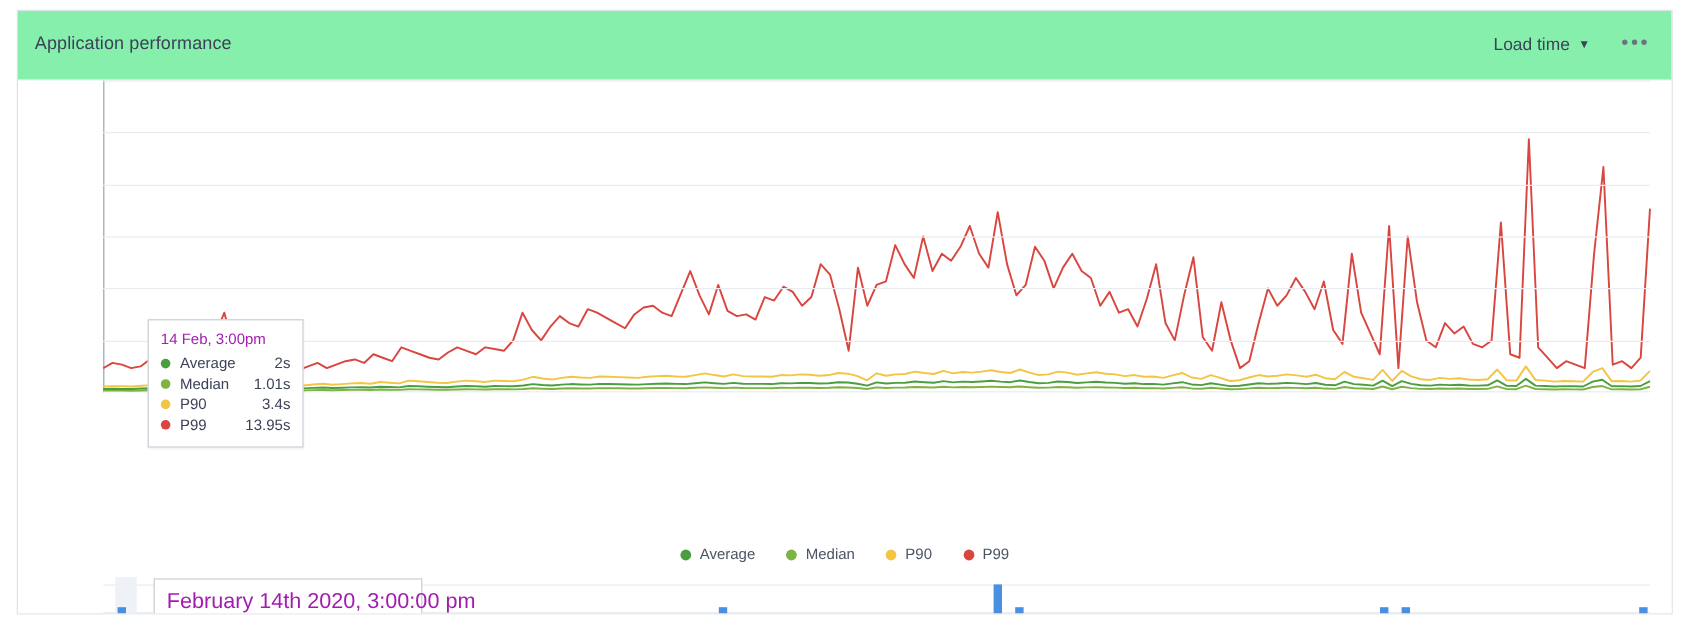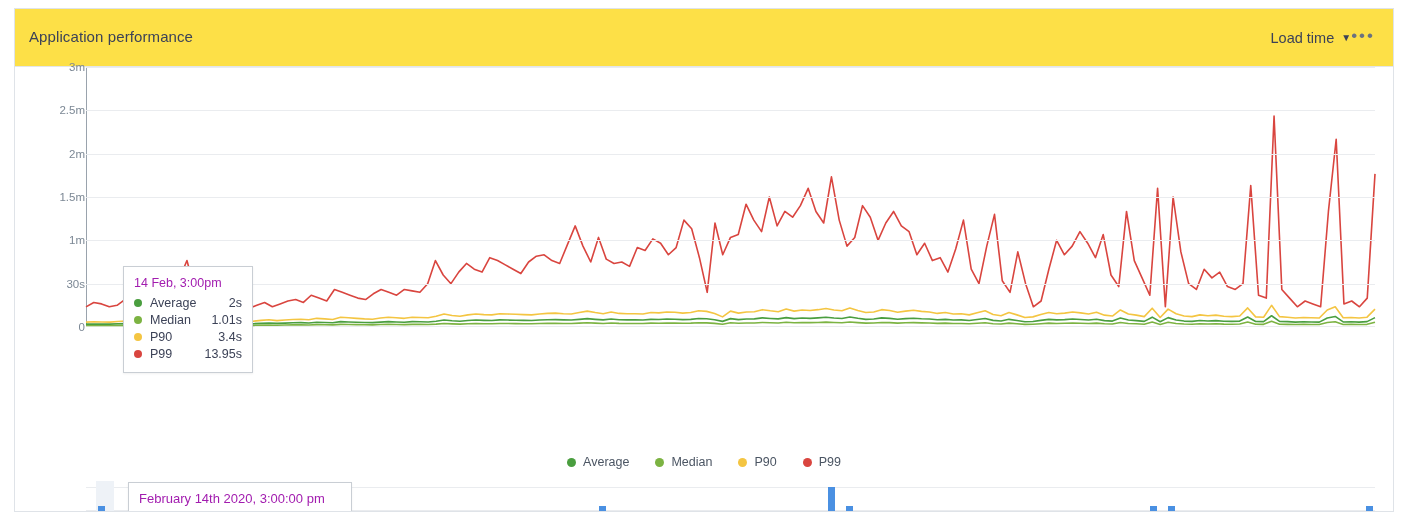--- a/index.html
+++ b/index.html
@@ -13,31 +13,31 @@
     position:absolute; left:14px; top:8px;
     width:1380px; height:504px;
     background:#ffffff;
     border:1px solid #dfe3e8;
     box-sizing:border-box;
     overflow:hidden;
   }
   .card-header{
     position:relative;
     height:58px;
-    background:#fde047;
+    background:#86efac;
     border-bottom:1px solid #e3e6e9;
     box-sizing:border-box;
   }
   .card-title{
     position:absolute; left:14px; top:19px;
     font-size:15px; color:#3c4257; letter-spacing:.1px;
   }
   .header-right{
     position:absolute; right:18px; top:0; height:58px;
-    display:flex; align-items:center; 
+    display:flex; align-items:center; gap:26px;
   }
   .metric-select{
     display:flex; align-items:center; gap:7px;
     font-size:14.5px; color:#3c4257; cursor:pointer;
   }
   .caret{ font-size:10px; color:#3c4257; line-height:1; }
   .kebab{
     letter-spacing:2px; font-size:17px; color:#6b7280;
     cursor:pointer; line-height:1; padding-bottom:5px;
   }
@@ -114,50 +114,41 @@
   .deploy-bar{
     position:absolute; bottom:0; width:7px; background:#4a90e2;
   }
   .deploy-hover-col{
     position:absolute; top:-6px; bottom:-6px; width:18px;
     background:#eef2f7;
   }
   #deploy-tooltip{
     left:113px; top:415px; width:224px; padding:8px 10px 7px 10px;
   }
-  #deploy-tooltip .tooltip-title{ margin-bottom:8px; font-size:13px; }
+  #deploy-tooltip .tooltip-title{ margin-bottom:8px; font-size:18px; }
 </style>
 </head>
 <body>
 
 <div class="card">
 
   <div class="card-header">
     <div class="card-title">Application performance</div>
     <div class="header-right">
       <div class="metric-select">
         <span>Load time</span>
         <span class="caret">▼</span>
       </div>
       <div class="kebab">•••</div>
     </div>
   </div>
 
   <div class="chart-body">
 
     <div class="plot-wrap">
-      <div class="ytick-holder" id="yticks">
-          <div class="yaxis-label" style="top: 0px;">3m</div>
-          <div class="yaxis-label" style="top: 43.3333px;">2.5m</div>
-          <div class="yaxis-label" style="top: 86.6667px;">2m</div>
-          <div class="yaxis-label" style="top: 130px;">1.5m</div>
-          <div class="yaxis-label" style="top: 173.333px;">1m</div>
-          <div class="yaxis-label" style="top: 216.667px;">30s</div>
-          <div class="yaxis-label" style="top: 260px;">0</div>
-        </div>
 
       <div class="plot" id="plot">
         <div class="axis-vline"></div>
         <div class="axis-baseline"></div>
         <svg class="series-svg" id="series-svg" viewBox="0 0 1000 260" preserveAspectRatio="none">
             <polyline points="0.00,258.54 6.17,258.48 12.35,258.53 18.52,258.56 24.69,258.41 30.86,258.27 37.04,258.34 43.21,258.41 49.38,258.27 55.56,257.91 61.73,257.98 67.90,258.12 74.07,257.47 80.25,257.26 86.42,257.69 92.59,258.19 98.77,258.27 104.94,258.12 111.11,258.19 117.28,258.27 123.46,258.19 129.63,258.34 135.80,258.12 141.98,257.98 148.15,258.19 154.32,258.05 160.49,257.91 166.67,257.83 172.84,257.98 179.01,257.62 185.19,257.76 191.36,257.91 197.53,257.33 203.70,257.47 209.88,257.62 216.05,257.76 222.22,257.83 228.40,257.54 234.57,257.33 240.74,257.47 246.91,257.62 253.09,257.33 259.26,257.40 265.43,257.47 271.60,257.11 277.78,256.53 283.95,256.89 290.12,257.11 296.30,256.75 302.47,256.53 308.64,256.68 314.81,256.75 320.99,256.46 327.16,256.53 333.33,256.61 339.51,256.68 345.68,256.75 351.85,256.53 358.02,256.39 364.20,256.32 370.37,256.46 376.54,256.53 382.72,256.17 388.89,255.81 395.06,256.17 401.23,256.46 407.41,256.03 413.58,256.39 419.75,256.46 425.93,256.46 432.10,256.53 438.27,256.17 444.44,256.24 450.62,256.03 456.79,256.10 462.96,256.32 469.14,256.17 475.31,255.74 481.48,255.88 487.65,256.39 493.83,257.18 500.00,255.81 506.17,256.32 512.35,256.03 518.52,255.96 524.69,255.45 530.86,255.74 537.04,255.96 543.21,255.31 549.38,255.81 555.56,255.52 561.73,255.67 567.90,255.45 574.07,255.16 580.25,255.52 586.42,255.74 592.59,255.02 598.77,255.67 604.94,256.17 611.11,256.03 617.28,255.45 623.46,255.67 629.63,256.10 635.80,255.81 641.98,255.59 648.15,255.88 654.32,256.03 660.49,256.39 666.67,256.17 672.84,256.53 679.01,256.46 685.19,256.75 691.36,256.24 697.53,255.74 703.70,256.68 709.88,256.97 716.05,256.17 722.22,256.75 728.40,257.40 734.57,257.26 740.74,256.68 746.91,256.17 753.09,256.46 759.26,256.32 765.43,256.03 771.60,256.24 777.78,256.53 783.95,256.10 790.12,256.82 796.30,257.04 802.47,255.52 808.64,256.53 814.81,256.82 820.99,257.18 827.16,255.09 833.33,257.40 839.51,255.31 845.68,256.46 851.85,257.04 858.02,257.18 864.20,256.75 870.37,256.97 876.54,256.82 882.72,257.11 888.89,257.18 895.06,257.04 901.23,255.02 907.41,257.26 913.58,257.33 919.75,254.37 925.93,257.18 932.10,257.33 938.27,257.54 944.44,257.40 950.62,257.47 956.79,257.54 962.96,255.52 969.14,254.73 975.31,257.47 981.48,257.40 987.65,257.54 993.83,257.33 1000.00,255.31" fill="none" stroke="#7cb342" stroke-width="1.6" vector-effect="non-scaling-stroke" stroke-linejoin="round"></polyline>
             <polyline points="0.00,257.11 6.17,256.97 12.35,257.11 18.52,257.11 24.69,256.82 30.86,256.53 37.04,256.68 43.21,256.82 49.38,256.53 55.56,255.81 61.73,255.96 67.90,256.24 74.07,254.94 80.25,254.51 86.42,255.38 92.59,256.39 98.77,256.53 104.94,256.24 111.11,256.39 117.28,256.53 123.46,256.39 129.63,256.68 135.80,256.24 141.98,255.96 148.15,256.39 154.32,256.10 160.49,255.81 166.67,255.67 172.84,255.96 179.01,255.23 185.19,255.52 191.36,255.81 197.53,254.66 203.70,254.94 209.88,255.23 216.05,255.52 222.22,255.67 228.40,255.09 234.57,254.66 240.74,254.94 246.91,255.23 253.09,254.66 259.26,254.80 265.43,254.94 271.60,254.22 277.78,253.07 283.95,253.79 290.12,254.22 296.30,253.50 302.47,253.07 308.64,253.36 314.81,253.50 320.99,252.92 327.16,253.07 333.33,253.21 339.51,253.36 345.68,253.50 351.85,253.07 358.02,252.78 364.20,252.63 370.37,252.92 376.54,253.07 382.72,252.34 388.89,251.62 395.06,252.34 401.23,252.92 407.41,252.06 413.58,252.78 419.75,252.92 425.93,252.92 432.10,253.07 438.27,252.34 444.44,252.49 450.62,252.06 456.79,252.20 462.96,252.63 469.14,252.34 475.31,251.48 481.48,251.77 487.65,252.78 493.83,254.37 500.00,251.62 506.17,252.63 512.35,252.06 518.52,251.91 524.69,250.90 530.86,251.48 537.04,251.91 543.21,250.61 549.38,251.62 555.56,251.04 561.73,251.33 567.90,250.90 574.07,250.32 580.25,251.04 586.42,251.48 592.59,250.03 598.77,251.33 604.94,252.34 611.11,252.06 617.28,250.90 623.46,251.33 629.63,252.20 635.80,251.62 641.98,251.19 648.15,251.77 654.32,252.06 660.49,252.78 666.67,252.34 672.84,253.07 679.01,252.92 685.19,253.50 691.36,252.49 697.53,251.48 703.70,253.36 709.88,253.93 716.05,252.34 722.22,253.50 728.40,254.80 734.57,254.51 740.74,253.36 746.91,252.34 753.09,252.92 759.26,252.63 765.43,252.06 771.60,252.49 777.78,253.07 783.95,252.20 790.12,253.64 796.30,254.08 802.47,251.04 808.64,253.07 814.81,253.64 820.99,254.37 827.16,250.18 833.33,254.80 839.51,250.61 845.68,252.92 851.85,254.08 858.02,254.37 864.20,253.50 870.37,253.93 876.54,253.64 882.72,254.22 888.89,254.37 895.06,254.08 901.23,250.03 907.41,254.51 913.58,254.66 919.75,248.73 925.93,254.37 932.10,254.66 938.27,255.09 944.44,254.80 950.62,254.94 956.79,255.09 962.96,251.04 969.14,249.46 975.31,254.94 981.48,254.80 987.65,255.09 993.83,254.66 1000.00,250.61" fill="none" stroke="#4a9e3f" stroke-width="1.6" vector-effect="non-scaling-stroke" stroke-linejoin="round"></polyline>
             <polyline points="0.00,255.09 6.17,254.80 12.35,254.94 18.52,255.09 24.69,254.51 30.86,253.93 37.04,254.22 43.21,254.51 49.38,254.08 55.56,252.49 61.73,252.78 67.90,253.36 74.07,250.61 80.25,249.89 86.42,251.62 92.59,253.64 98.77,253.93 104.94,253.36 111.11,253.64 117.28,253.93 123.46,253.79 129.63,254.22 135.80,253.36 141.98,252.78 148.15,253.64 154.32,253.07 160.49,252.49 166.67,252.20 172.84,252.78 179.01,251.33 185.19,251.91 191.36,252.49 197.53,250.18 203.70,250.76 209.88,251.33 216.05,251.91 222.22,252.20 228.40,251.04 234.57,250.18 240.74,250.76 246.91,251.33 253.09,250.18 259.26,250.47 265.43,250.76 271.60,249.31 277.78,247.00 283.95,248.44 290.12,249.31 296.30,247.87 302.47,247.00 308.64,247.58 314.81,247.87 320.99,246.71 327.16,247.00 333.33,247.29 339.51,247.58 345.68,247.87 351.85,247.00 358.02,246.42 364.20,246.13 370.37,246.71 376.54,247.00 382.72,245.56 388.89,244.11 395.06,245.56 401.23,246.71 407.41,244.98 413.58,246.42 419.75,246.71 425.93,246.71 432.10,247.00 438.27,245.56 444.44,245.84 450.62,244.98 456.79,245.27 462.96,246.13 469.14,245.56 475.31,243.82 481.48,244.40 487.65,246.42 493.83,249.89 500.00,244.11 506.17,246.13 512.35,244.98 518.52,244.69 524.69,242.67 530.86,243.82 537.04,244.69 543.21,242.09 549.38,244.11 555.56,242.96 561.73,243.53 567.90,242.67 574.07,241.51 580.25,242.96 586.42,243.82 592.59,240.93 598.77,243.53 604.94,245.56 611.11,244.98 617.28,242.67 623.46,243.53 629.63,245.27 635.80,244.11 641.98,243.24 648.15,244.40 654.32,244.98 660.49,246.42 666.67,245.56 672.84,247.00 679.01,246.71 685.19,247.87 691.36,245.84 697.53,243.82 703.70,247.58 709.88,248.73 716.05,245.56 722.22,247.87 728.40,250.47 734.57,249.89 740.74,247.58 746.91,245.56 753.09,246.71 759.26,246.13 765.43,244.98 771.60,245.84 777.78,247.00 783.95,245.27 790.12,248.16 796.30,249.02 802.47,242.96 808.64,247.00 814.81,248.16 820.99,249.60 827.16,241.22 833.33,250.47 839.51,242.09 845.68,246.71 851.85,249.02 858.02,249.60 864.20,247.87 870.37,248.73 876.54,248.16 882.72,249.31 888.89,249.60 895.06,249.02 901.23,240.93 907.41,249.89 913.58,250.18 919.75,238.33 925.93,249.60 932.10,250.18 938.27,251.04 944.44,250.47 950.62,250.76 956.79,251.04 962.96,242.96 969.14,239.78 975.31,250.76 981.48,250.47 987.65,251.04 993.83,250.18 1000.00,242.09" fill="none" stroke="#f4c542" stroke-width="1.6" vector-effect="non-scaling-stroke" stroke-linejoin="round"></polyline>
             <polyline points="0.00,239.85 6.02,235.44 12.05,236.89 18.07,239.78 24.10,238.33 30.12,232.56 36.14,234.00 42.17,236.89 48.19,235.44 54.22,228.22 60.24,229.67 66.27,232.56 72.29,212.33 78.31,193.56 84.34,222.44 90.36,238.33 96.39,239.78 102.41,236.89 108.43,238.33 114.46,239.78 120.48,239.78 126.51,241.22 132.53,238.33 138.55,235.44 144.58,239.78 150.60,236.89 156.63,234.00 162.65,232.56 168.67,235.44 174.70,228.22 180.72,231.11 186.75,234.00 192.77,222.44 198.80,225.33 204.82,228.22 210.84,231.11 216.87,232.56 222.89,226.78 228.92,222.44 234.94,225.33 240.96,228.22 246.99,222.44 253.01,223.89 259.04,225.33 265.06,216.67 271.08,193.56 277.11,208.00 283.13,216.67 289.16,205.11 295.18,196.44 301.20,202.22 307.23,205.11 313.25,190.67 319.28,193.56 325.30,197.89 331.33,202.22 337.35,206.56 343.37,195.00 349.40,189.22 355.42,187.78 361.45,193.56 367.47,196.44 373.49,177.67 379.52,158.89 385.54,179.11 391.57,195.00 397.59,170.44 403.61,192.11 409.64,196.44 415.66,195.00 421.69,199.33 427.71,180.56 433.73,183.44 439.76,171.89 445.78,176.22 451.81,187.78 457.83,180.56 463.86,153.11 469.88,161.78 475.90,190.67 481.93,225.33 487.95,156.00 493.98,187.78 500.00,170.44 506.02,167.56 512.05,137.22 518.07,153.11 524.10,164.67 530.12,130.00 536.14,158.89 542.17,144.44 548.19,150.22 554.22,138.67 560.24,121.33 566.27,144.44 572.29,156.00 578.31,109.78 584.34,153.11 590.36,179.11 596.39,170.44 602.41,138.67 608.43,150.22 614.46,173.33 620.48,156.00 626.51,144.44 632.53,158.89 638.55,164.67 644.58,187.78 650.60,176.22 656.63,193.56 662.65,190.67 668.67,205.11 674.70,182.00 680.72,153.11 686.75,202.22 692.77,216.67 698.80,179.11 704.82,147.33 710.84,213.78 716.87,225.33 722.89,184.89 728.92,216.67 734.94,239.78 740.96,234.00 746.99,202.22 753.01,173.33 759.04,187.78 765.06,179.11 771.08,164.67 777.11,176.22 783.13,190.67 789.16,167.56 795.18,208.00 801.20,219.56 807.23,144.44 813.25,193.56 819.28,210.89 825.30,228.22 831.33,121.33 837.35,239.78 843.37,130.00 849.40,184.89 855.42,216.67 861.45,222.44 867.47,202.22 873.49,210.89 879.52,205.11 885.54,219.56 891.57,222.44 897.59,216.67 903.61,118.44 909.64,228.22 915.66,231.11 921.69,49.11 927.71,222.44 933.73,231.11 939.76,239.78 945.78,234.00 951.81,236.89 957.83,239.78 963.86,144.44 969.88,72.22 975.90,236.89 981.93,234.00 987.95,239.78 993.98,231.11 1000.00,106.89" fill="none" stroke="#d9453f" stroke-width="1.6" vector-effect="non-scaling-stroke" stroke-linejoin="round"></polyline>
           </svg>

